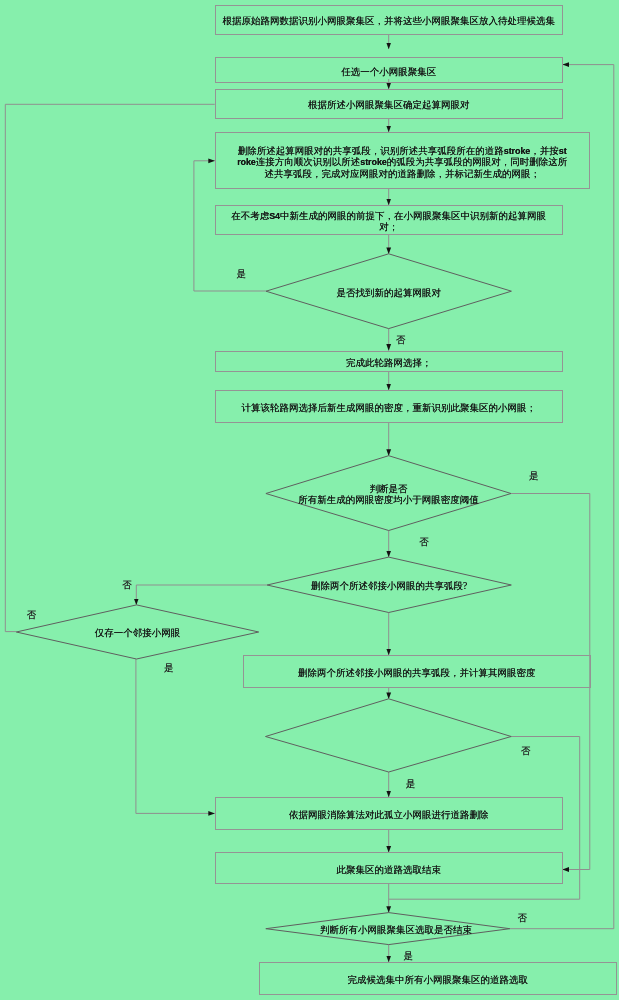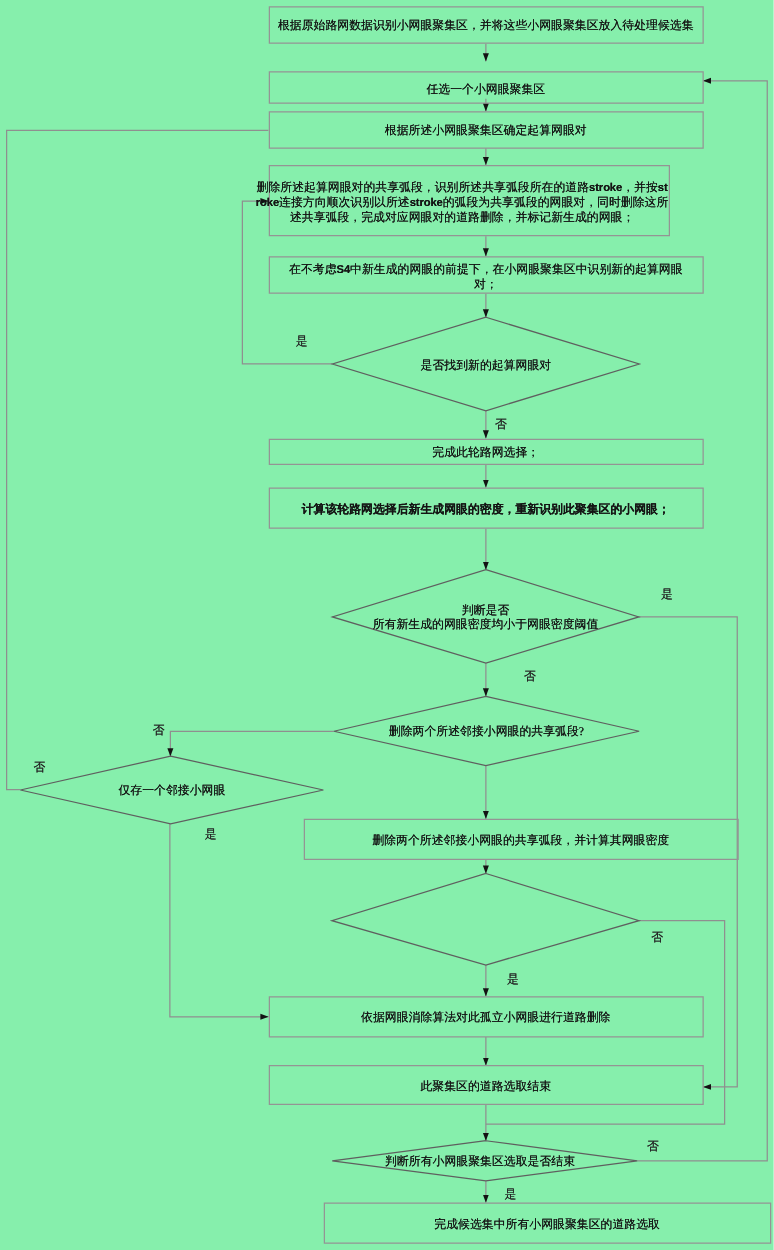--- a/index.html
+++ b/index.html
@@ -76,39 +76,39 @@
   <div class="node box" style="left:214.7px;top:57px;width:347.9px;height:26px;align-items:center;">
     <div class="txt">
         <span class="ln">任选一个小网眼聚集区</span>
       </div>
     </div>
   <div class="node box" style="left:214.7px;top:89px;width:347.9px;height:29.5px;">
     <div class="txt">
         <span class="ln">根据所述小网眼聚集区确定起算网眼对</span>
       </div>
     </div>
-  <div class="node box" style="left:214.7px;top:132px;width:321px;height:57px;justify-content:flex-end;">
+  <div class="node box" style="left:214.7px;top:132px;width:375px;height:57px;">
     <div class="txt">
         <span class="ln">删除所述起算网眼对的共享弧段，识别所述共享弧段所在的道路<span class="lat">stroke</span>，并按<span class="lat">st</span></span>
         <span class="ln"><span class="lat">roke</span>连接方向顺次识别以所述<span class="lat">stroke</span>的弧段为共享弧段的网眼对，同时删除这所</span>
         <span class="ln">述共享弧段，完成对应网眼对的道路删除，并标记新生成的网眼；</span>
       </div>
     </div>
   <div class="node box" style="left:214.7px;top:205px;width:347.9px;height:30px;">
     <div class="txt">
         <span class="ln">在不考虑<span class="lat">S4</span>中新生成的网眼的前提下，在小网眼聚集区中识别新的起算网眼</span>
         <span class="ln">对；</span>
       </div>
     </div>
   <div class="node box" style="left:214.7px;top:350.5px;width:347.9px;height:21.5px;">
     <div class="txt">
         <span class="ln">完成此轮路网选择；</span>
       </div>
     </div>
-  <div class="node box" style="left:214.7px;top:390px;width:347.9px;height:33px;font-weight:bold;">
+  <div class="node box" style="left:214.7px;top:390px;width:347.9px;height:33px;">
     <div class="txt">
         <span class="ln">计算该轮路网选择后新生成网眼的密度，重新识别此聚集区的小网眼；</span>
       </div>
     </div>
   <div class="node box" style="left:214.7px;top:655px;width:347.9px;height:32.5px;margin-left:28px;">
     <div class="txt">
         <span class="ln">删除两个所述邻接小网眼的共享弧段，并计算其网眼密度</span>
       </div>
     </div>
   <div class="node box" style="left:214.7px;top:797px;width:347.9px;height:32.6px;">
@@ -141,21 +141,21 @@
   <div class="node" style="left:267.1px;top:557.1px;width:244.2px;height:55.4px;">
     <div class="dtxt">
         <span class="ln">删除两个所述邻接小网眼的共享弧段?</span>
       </div>
     </div>
   <div class="node" style="left:16.3px;top:604.9px;width:242.4px;height:54.1px;">
     <div class="dtxt">
         <span class="ln">仅存一个邻接小网眼</span>
       </div>
     </div>
-  <div class="node" style="left:262px;top:912.6px;width:244px;height:32px;">
+  <div class="node" style="left:274px;top:912.6px;width:244px;height:32px;">
     <div class="dtxt">
         <span class="ln">判断所有小网眼聚集区选取是否结束</span>
       </div>
     </div>
 
   <div class="lbl" style="left:236.6px;top:270.3px;">是</div>
   <div class="lbl" style="left:396.0px;top:336.3px;">否</div>
   <div class="lbl" style="left:528.9px;top:472.1px;">是</div>
   <div class="lbl" style="left:419.2px;top:538.3px;">否</div>
   <div class="lbl" style="left:122.2px;top:581.2px;">否</div>

